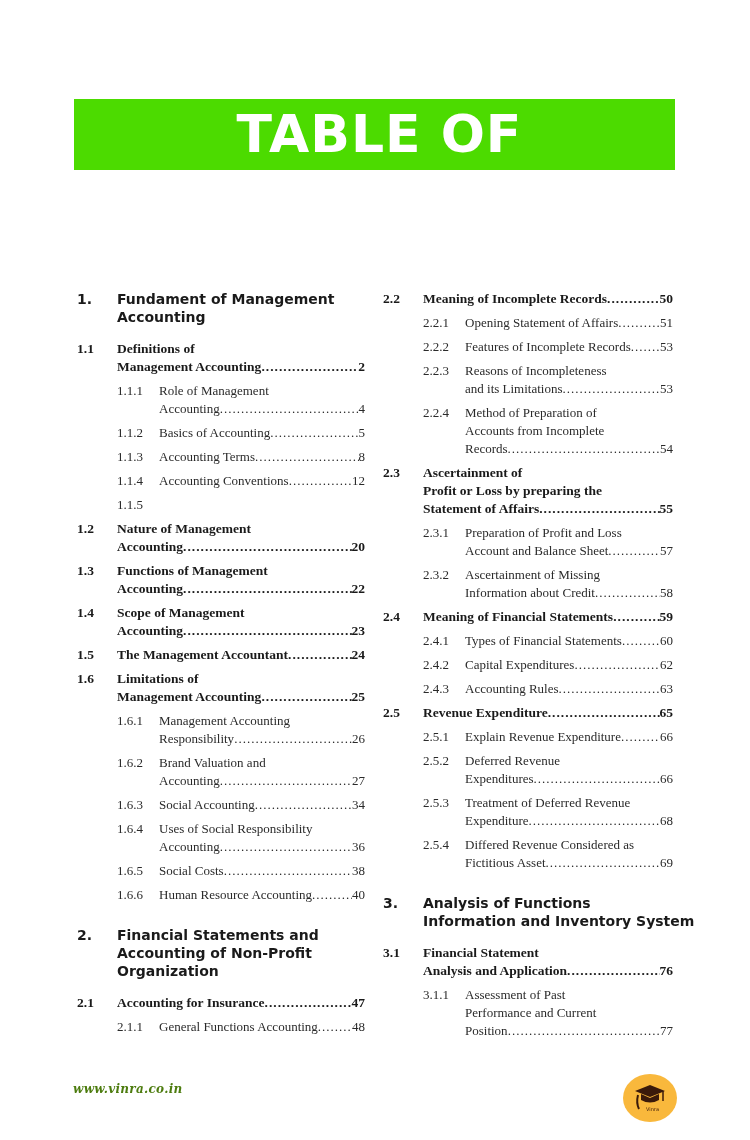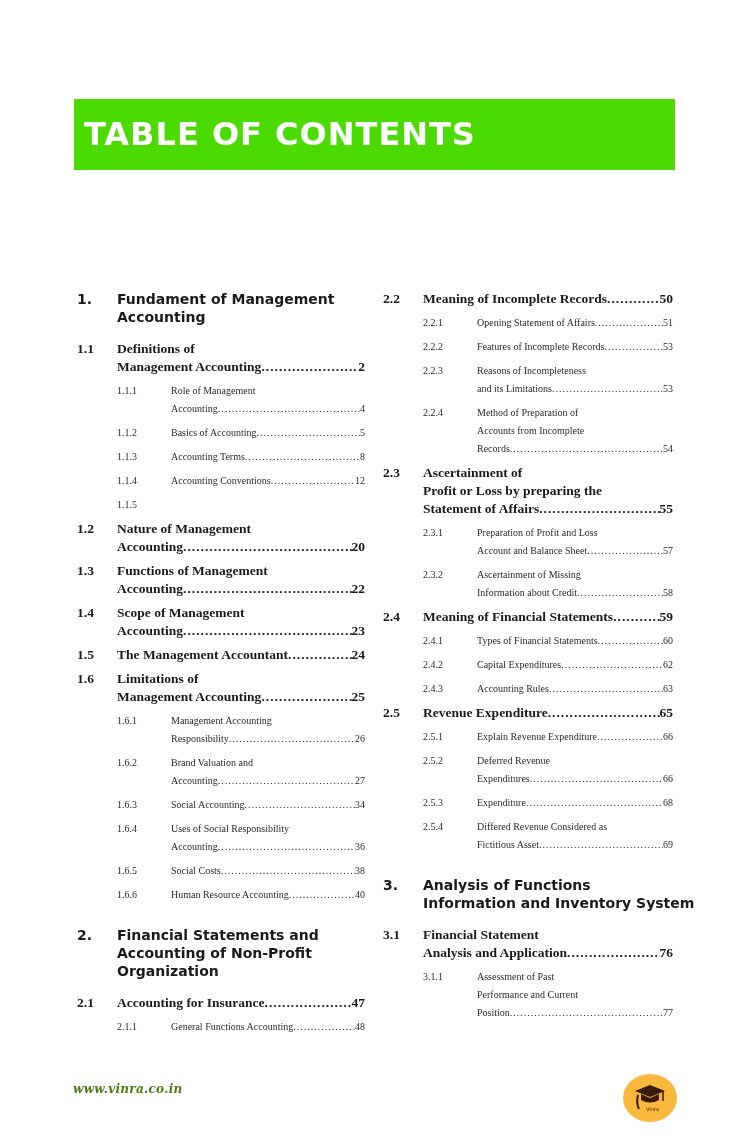--- a/index.html
+++ b/index.html
@@ -2,31 +2,31 @@
 <html><head>
 <meta charset="utf-8">
 <style>
   html, body { margin: 0; padding: 0; background: #ffffff; }
   body { width: 750px; height: 1140px; position: relative; overflow: hidden;
          font-family: "Liberation Serif", "DejaVu Serif", serif; color: #1a1a1a; }
   .banner { position: absolute; left: 74px; top: 99px; width: 601px; height: 71px;
             background: #4cdb00; }
   .banner-title { position: absolute; left: 10px; top: 6px; color: #ffffff;
                   font-family: "DejaVu Sans", "Liberation Sans", sans-serif; font-weight: bold;
-                  font-size: 32px; letter-spacing: 1px; line-height: 58px; }
+                  font-size: 52px; letter-spacing: 1px; line-height: 58px; text-align: center; }
   .col { position: absolute; top: 290px; }
   .col-left { left: 77px; width: 288px; }
   .col-right { left: 383px; width: 290px; }
   .chapter { display: flex; font-family: "DejaVu Sans", "Liberation Sans", sans-serif;
              font-weight: bold; font-size: 14px; line-height: 18px; margin-bottom: 14px; }
   .chapter .num { width: 40px; flex: none; }
   .chapter .ttl { flex: 1; }
   .section { display: flex; font-weight: bold; font-size: 13.5px; line-height: 18px; margin-bottom: 6px; }
   .section .num { width: 40px; flex: none; }
-  .sub { display: flex; font-size: 10px; line-height: 18px; margin-bottom: 6px; padding-left: 40px; color: #2a2a2a; gap: 12px; }
+  .sub { display: flex; font-size: 13px; line-height: 18px; margin-bottom: 6px; padding-left: 40px; color: #2a2a2a; }
   .sub .num { width: 42px; flex: none; }
   .body { flex: 1; min-width: 0; }
   .line { display: flex; align-items: baseline; white-space: nowrap; }
   .line .t { flex: none; }
   .line .dots { flex: 1; overflow: hidden; letter-spacing: 1px; }
   .line .dots::before { content: "................................................................................................................"; }
   .line .pg { flex: none; }
   .footer-url { position: absolute; left: 73px; top: 1082px; color: #4d7c0f;
                 font-family: "DejaVu Serif", serif; font-style: italic; font-weight: bold;
                 font-size: 12px; letter-spacing: 0.3px; }
@@ -450,20 +450,23 @@
           <span class="t">Expenditures</span>
           <span class="dots"></span>
           <span class="pg">66</span>
         </div>
       </div>
     </div>
     <div class="sub">
       <div class="num">2.5.3</div>
       <div class="body">
         <div class="line">
+          <span class="t">Treatment of Deferred Revenue</span>
+        </div>
+        <div class="line">
           <span class="t">Expenditure</span>
           <span class="dots"></span>
           <span class="pg">68</span>
         </div>
       </div>
     </div>
     <div class="sub">
       <div class="num">2.5.4</div>
       <div class="body">
         <div class="line">

